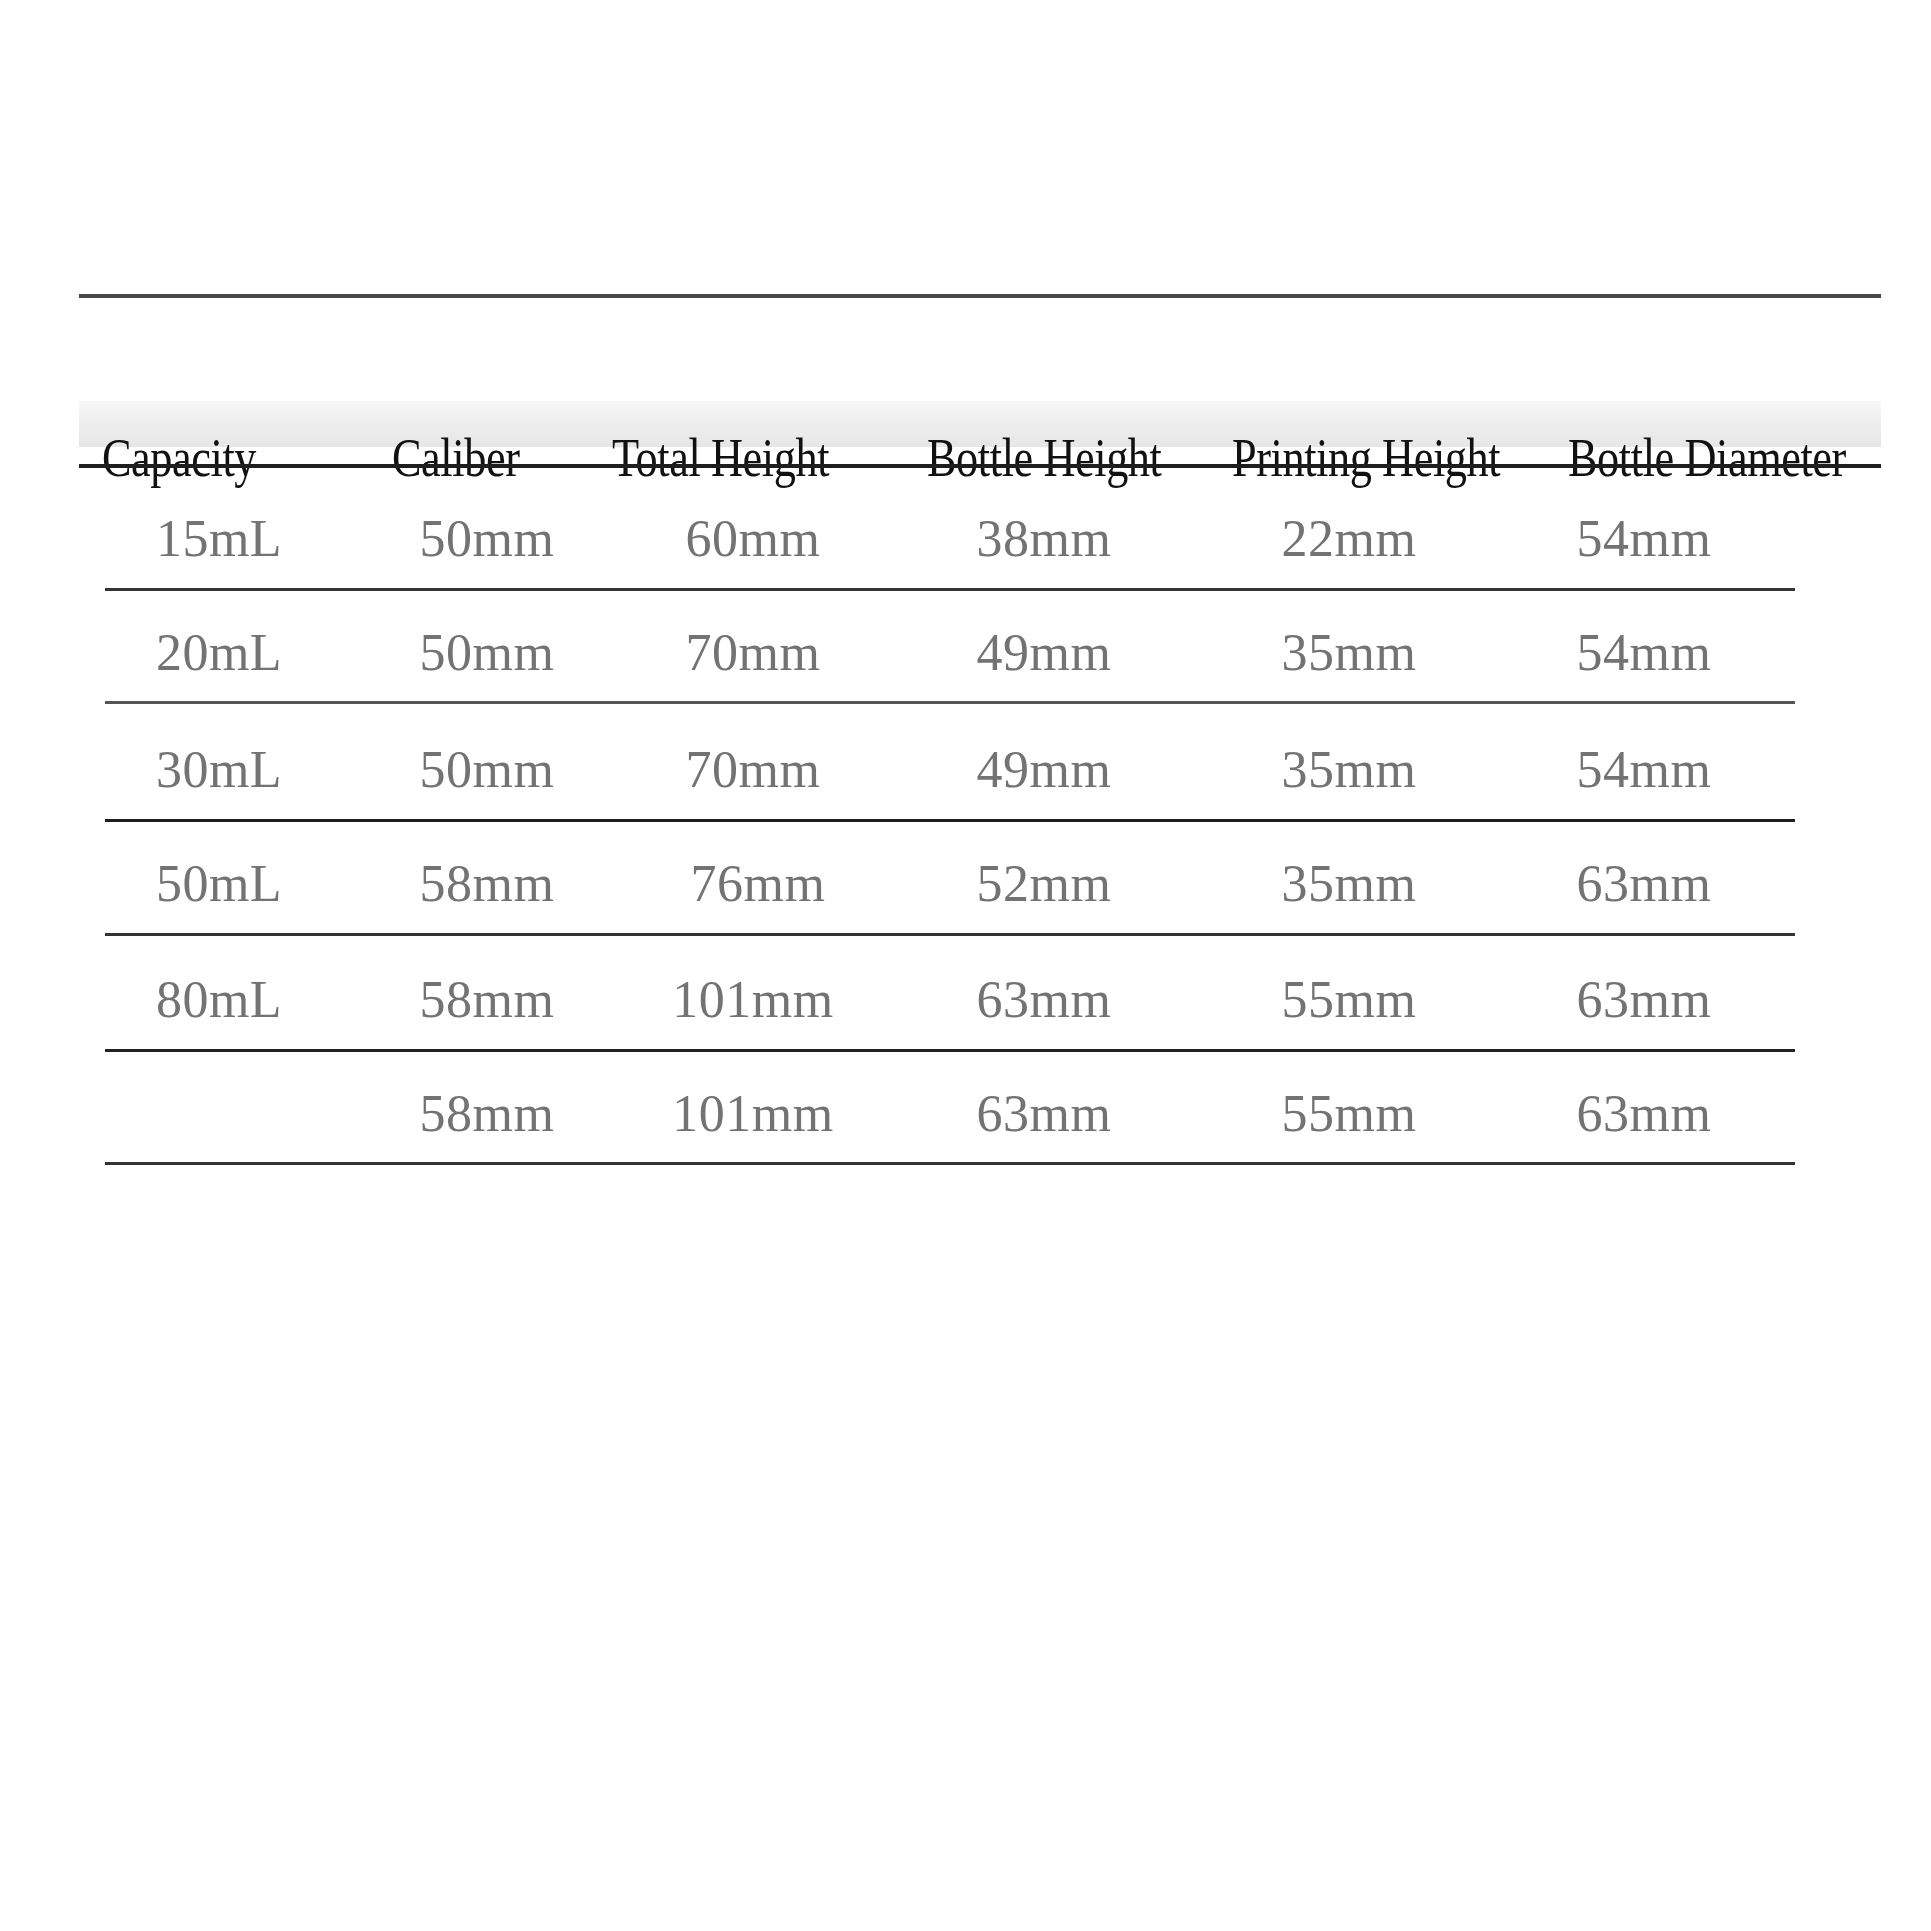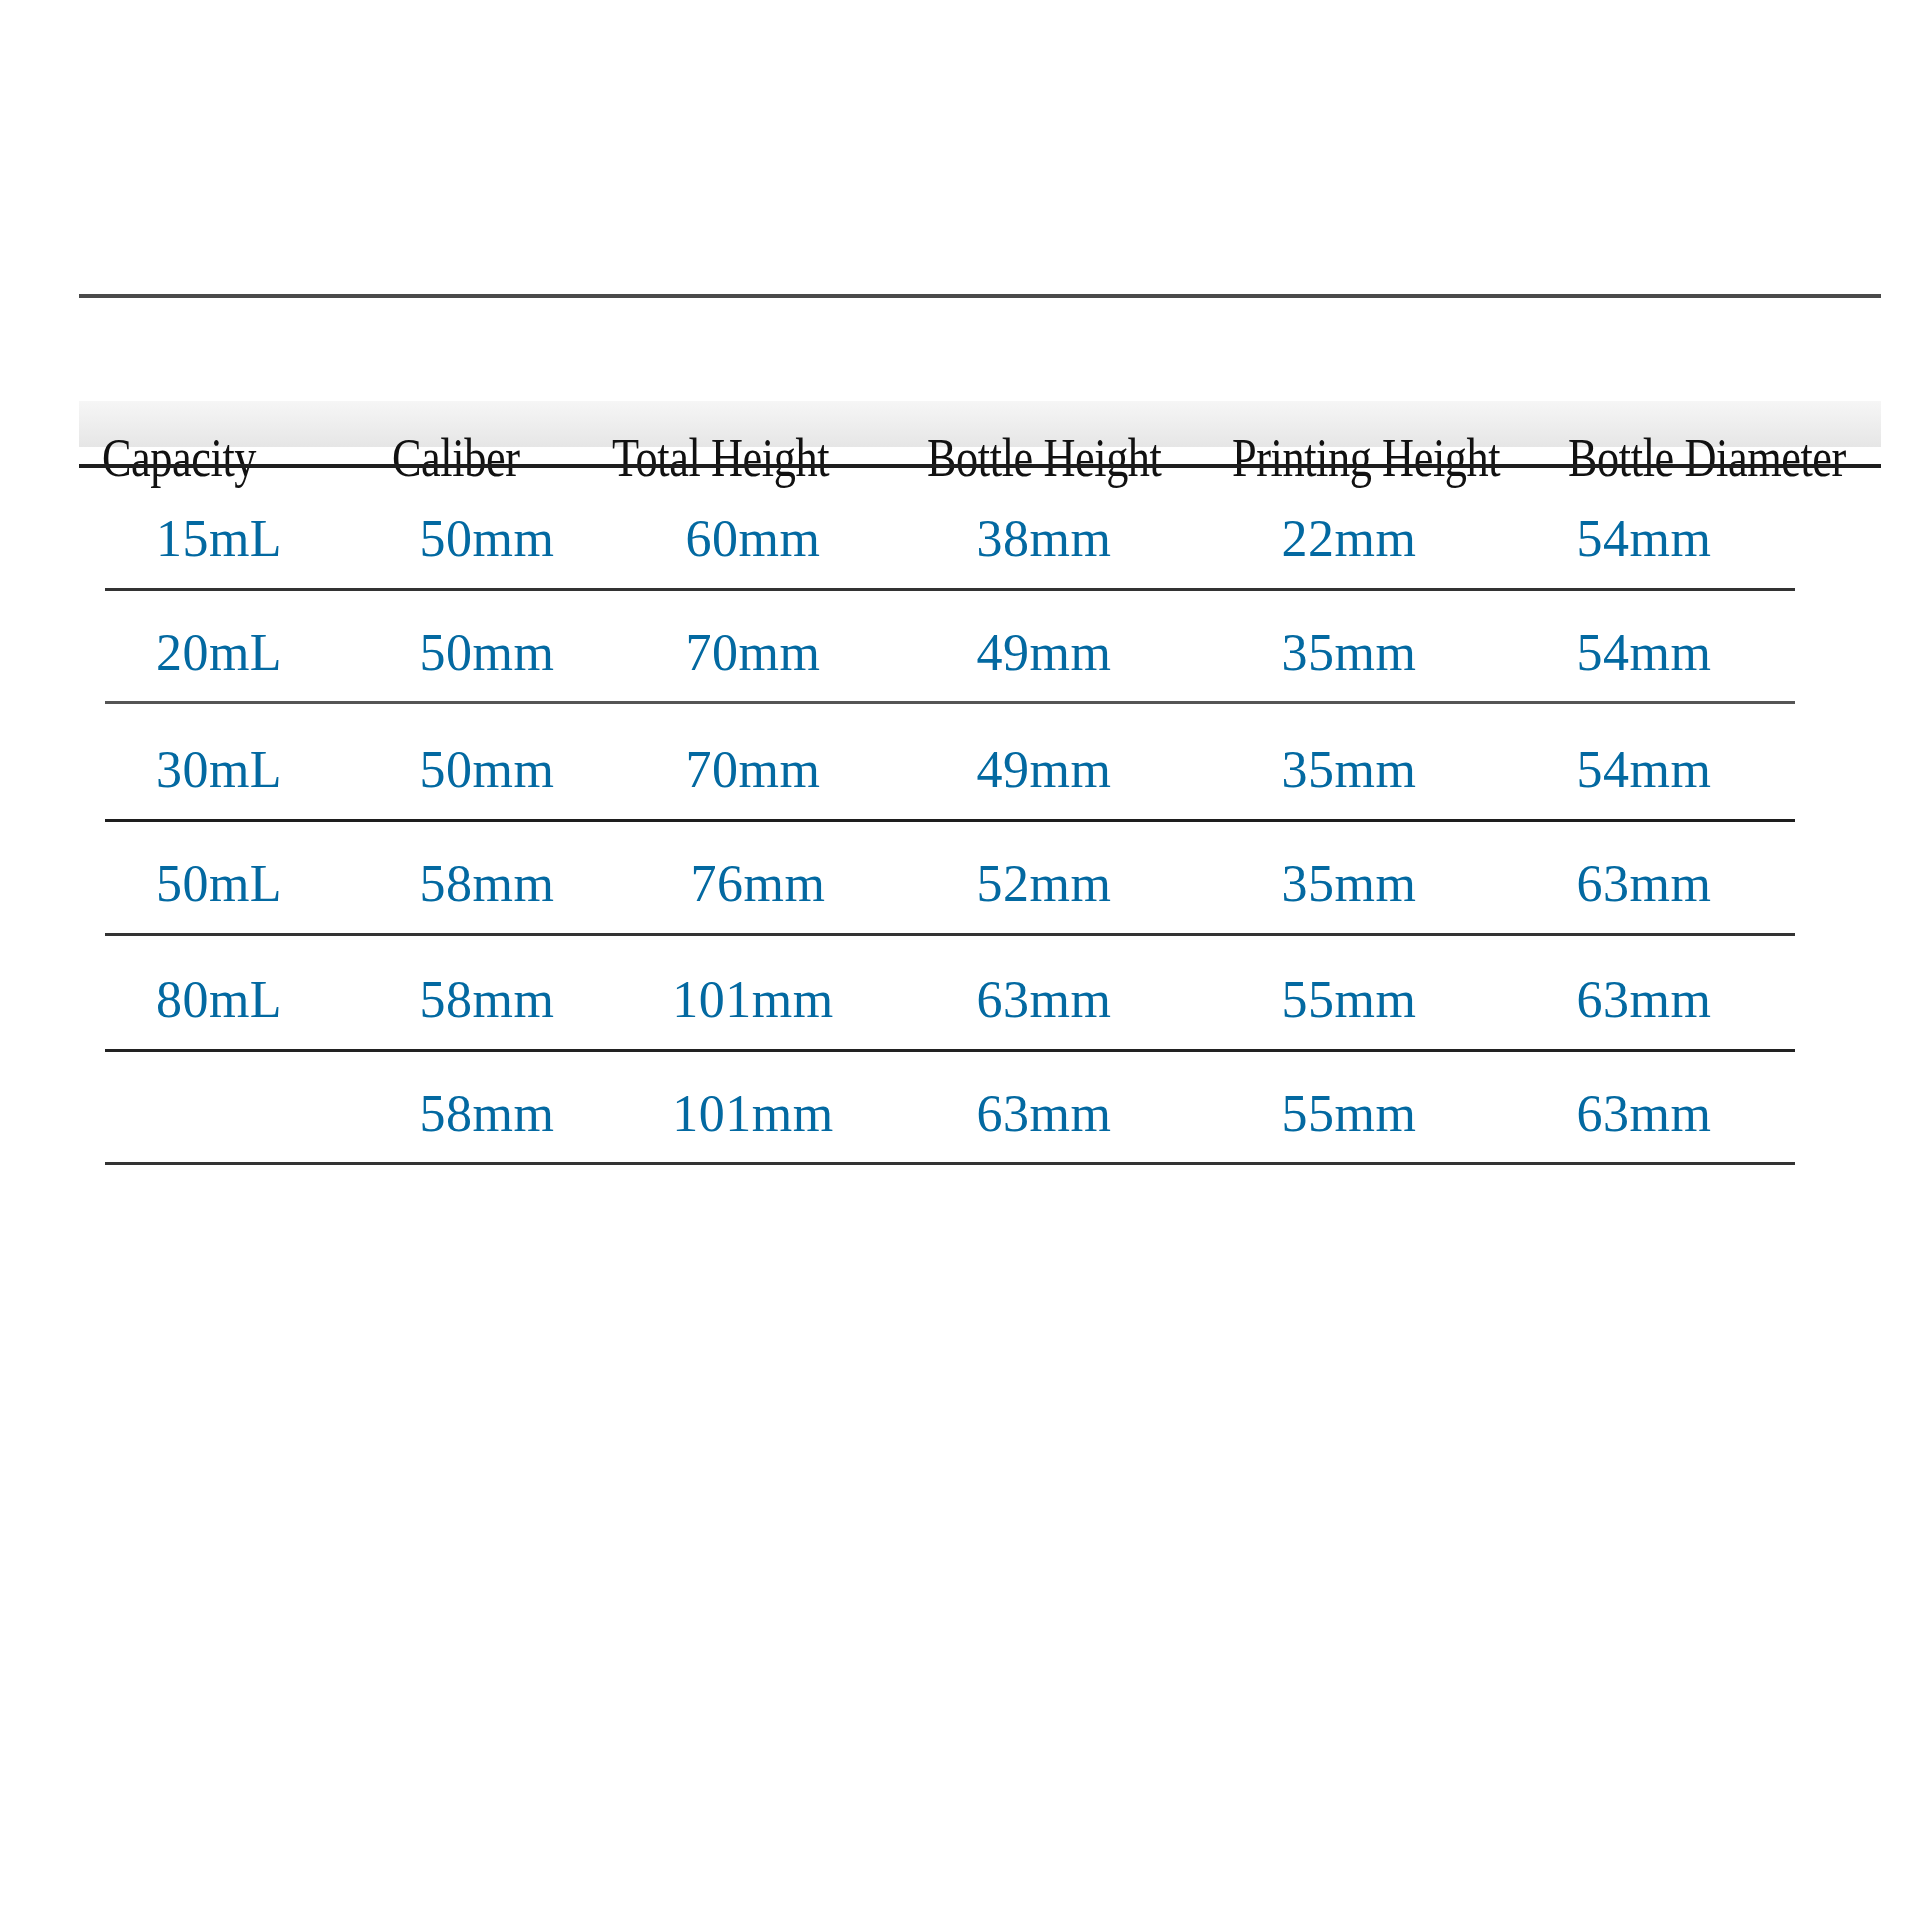--- a/index.html
+++ b/index.html
@@ -57,21 +57,21 @@
     }
     .cell {
       position: absolute;
       top: 0;
       width: 290px;
       margin-left: -145px;
       text-align: center;
       font-size: 52px;
       line-height: 77px;
       white-space: nowrap;
-      color: #0369a1;
+      color: #737373;
       letter-spacing: 0.5px;
     }
     .row-rule {
       position: absolute;
       left: 105px;
       width: 1690px;
       height: 2.9px;
       background: #333333;
     }
   </style>

